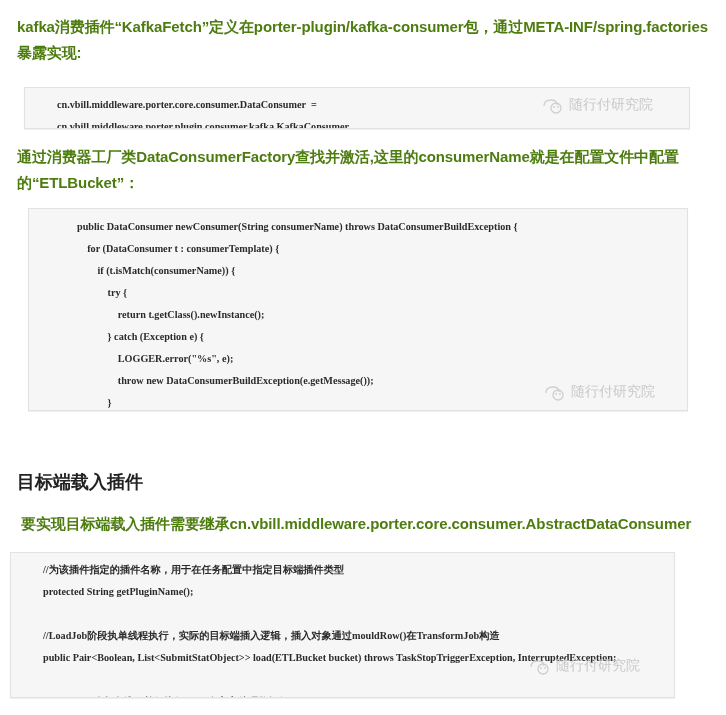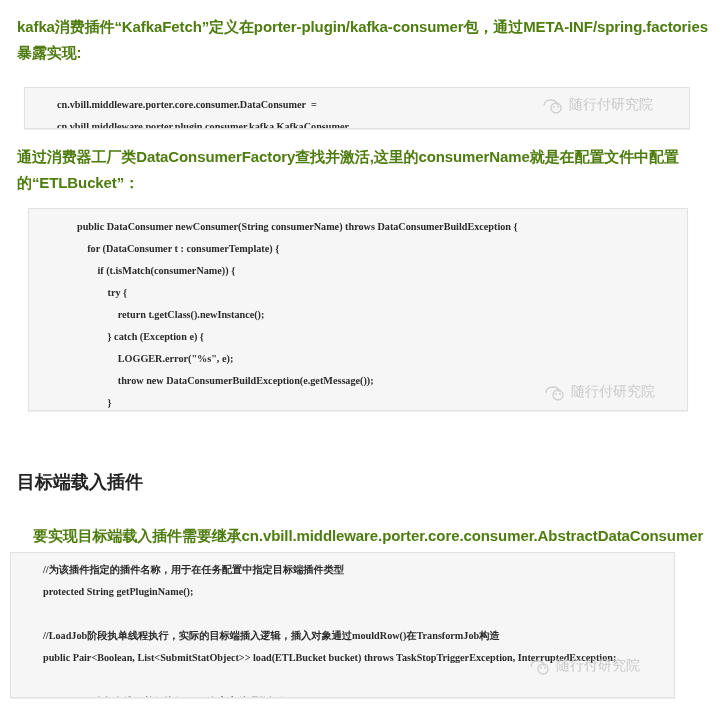--- a/index.html
+++ b/index.html
@@ -53,21 +53,21 @@
         <circle cx="15" cy="12" r="5" fill="none" stroke="#cfcfcf" stroke-width="1.3"></circle>
         <circle cx="13" cy="11" r="0.9" fill="#cfcfcf"></circle>
         <circle cx="17" cy="11" r="0.9" fill="#cfcfcf"></circle>
       </svg>
     <span>随行付研究院</span>
   </div>
 </div>
 
 <div class="heading" style="top:470px;">目标端载入插件</div>
 
-<p class="para" style="top:507px; margin:16px;">要实现目标端载入插件需要继承cn.vbill.middleware.porter.core.consumer.AbstractDataConsumer</p>
+<p class="para" style="top:507px; margin:4px;">要实现目标端载入插件需要继承cn.vbill.middleware.porter.core.consumer.AbstractDataConsumer</p>
 
 <div class="codebox" style="left:10px; top:552px; width:663px; height:144px;">
   <pre style="position:absolute; left:32px; top:6px;">//为该插件指定的插件名称，用于在任务配置中指定目标端插件类型
 protected String getPluginName();
 
 //LoadJob阶段执单线程执行，实际的目标端插入逻辑，插入对象通过mouldRow()在TransformJob构造
 public Pair&lt;Boolean, List&lt;SubmitStatObject&gt;&gt; load(ETLBucket bucket) throws TaskStopTriggerException, InterruptedException;
 
 //transform阶段多线程并行执行,用于自定义处理数据行
 public void mouldRow(ETLRow row) throws TaskDataException;</pre>

